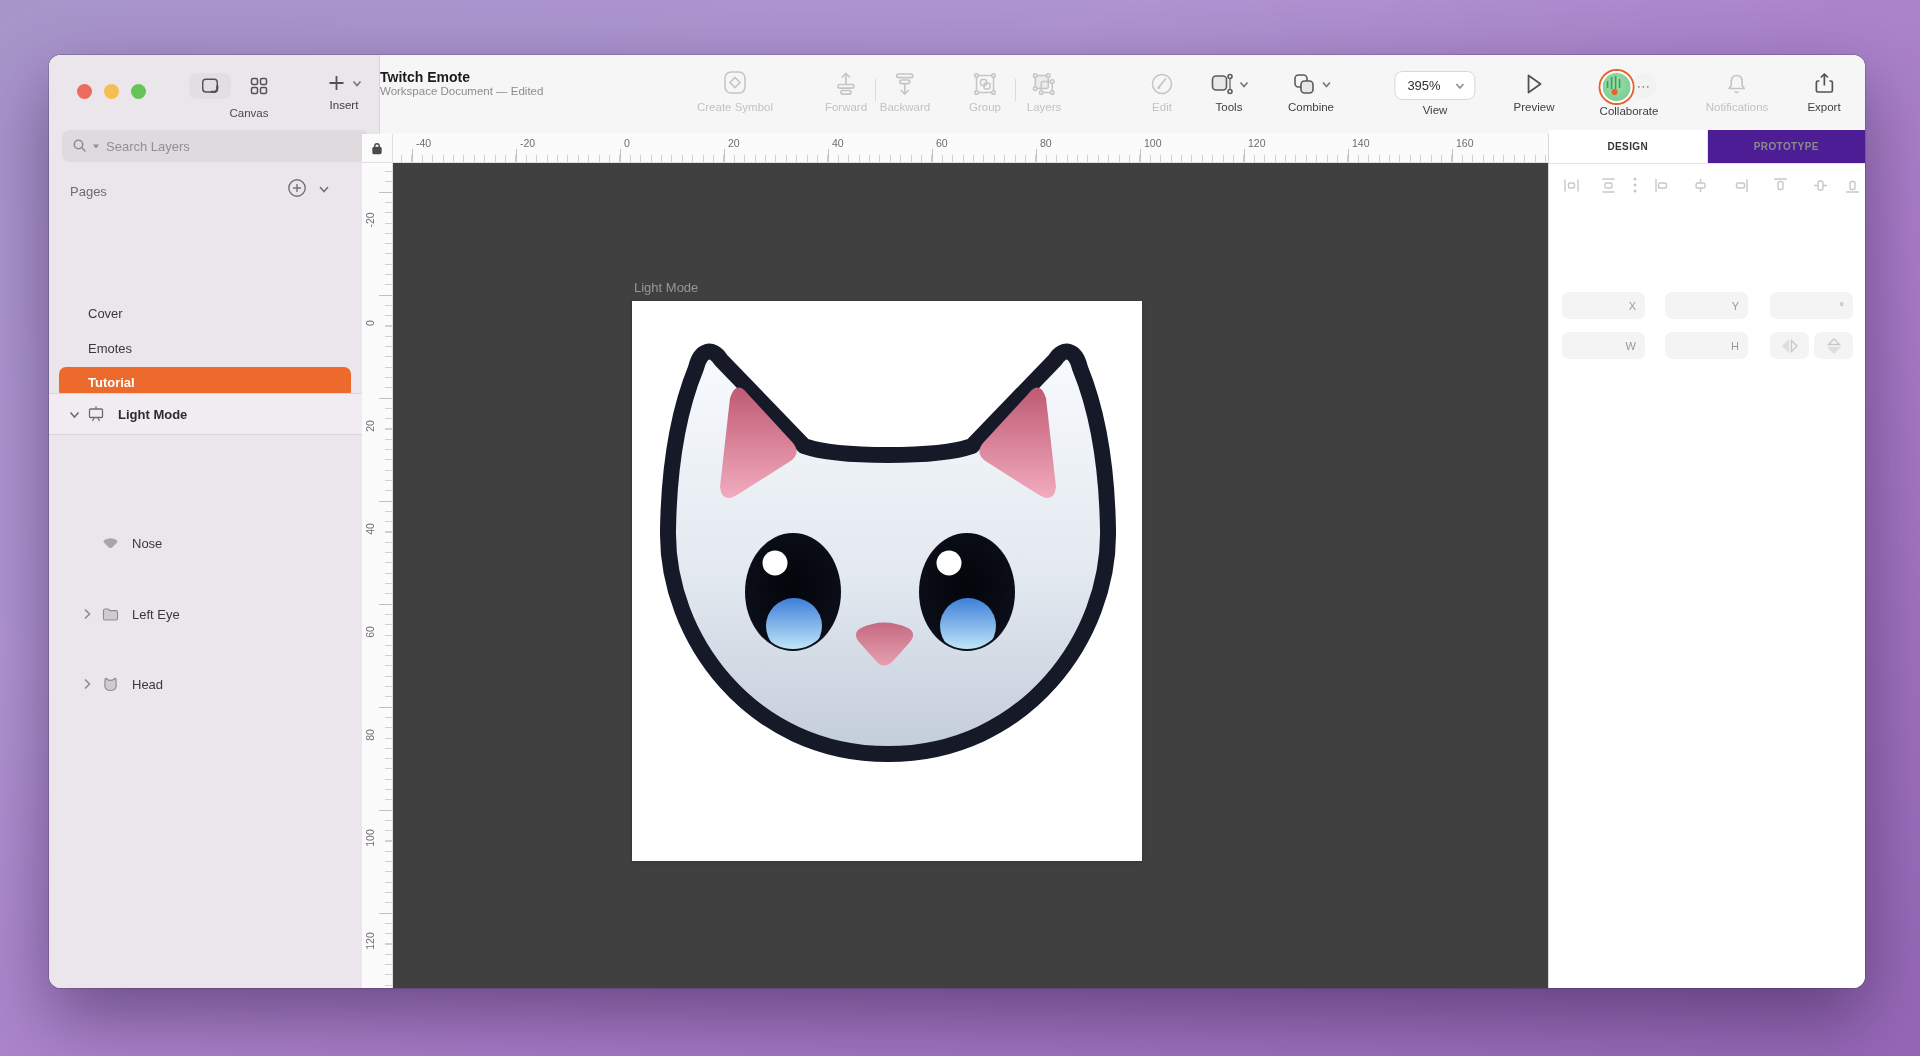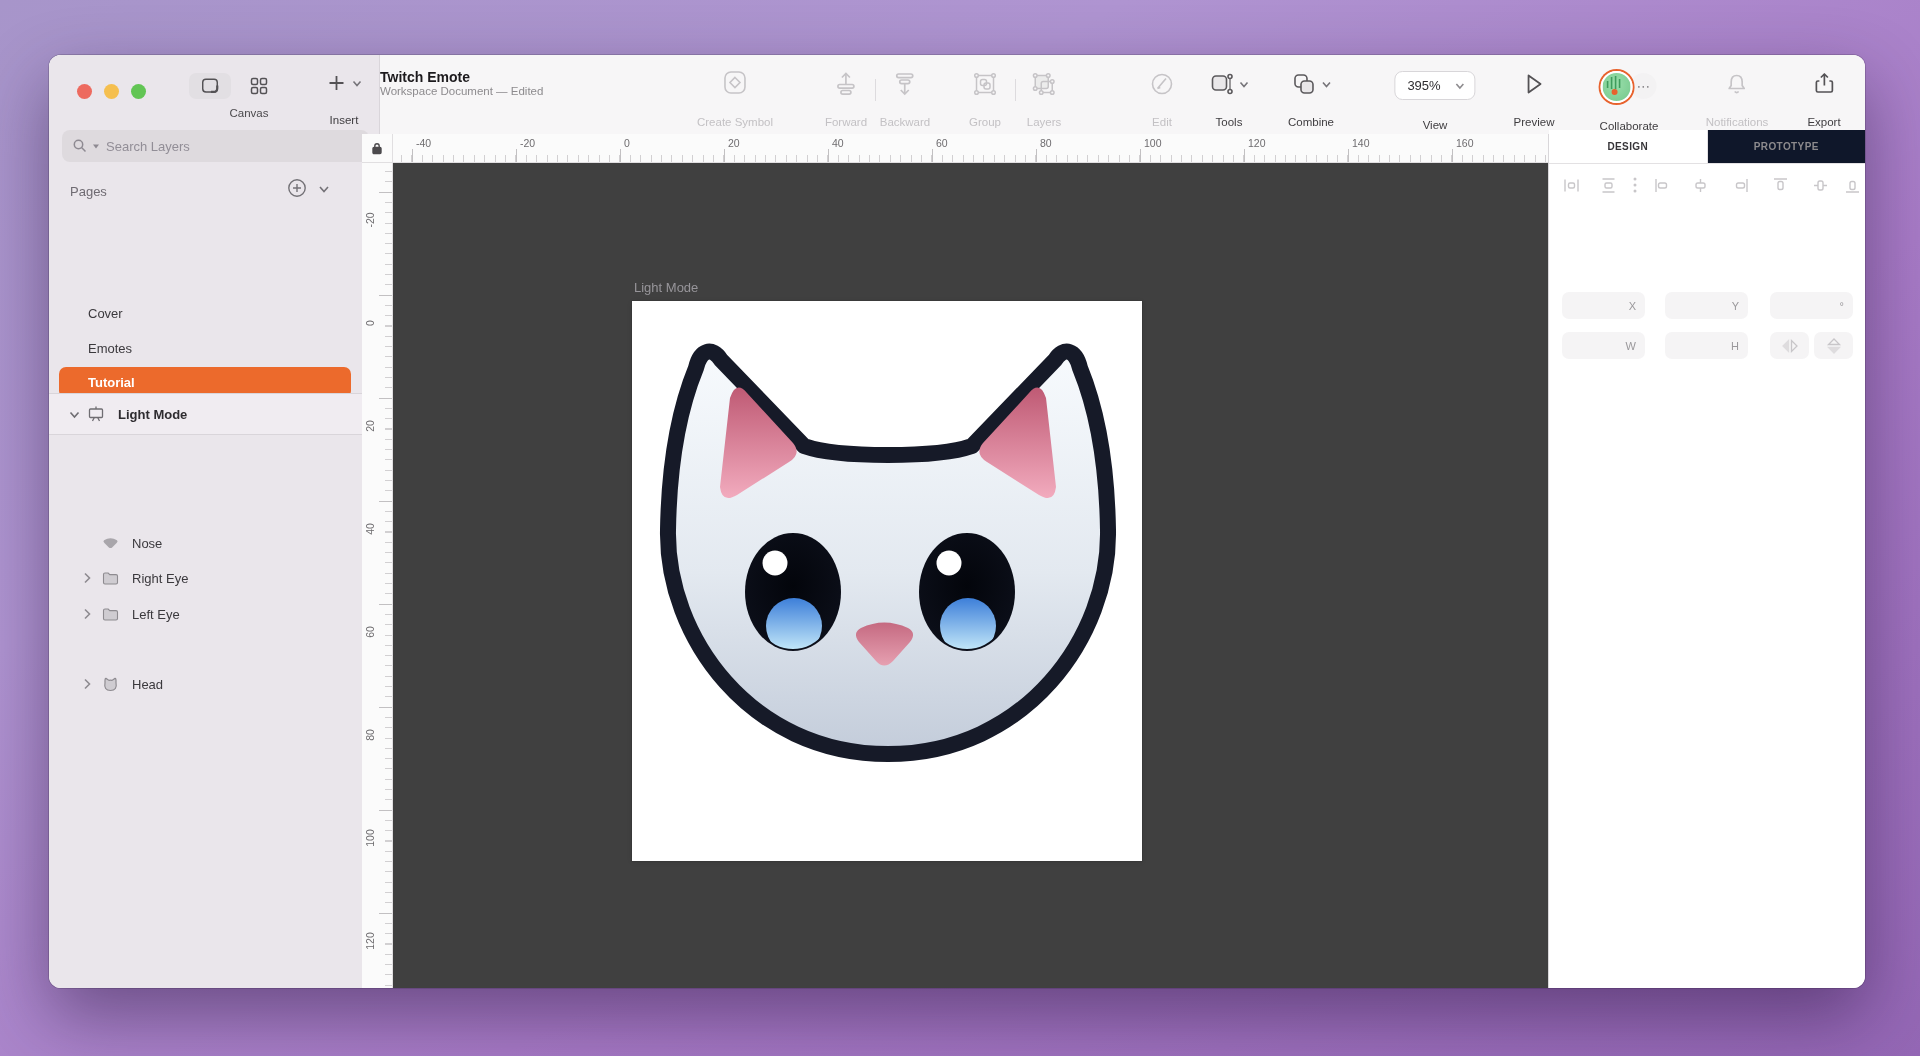--- a/index.html
+++ b/index.html
@@ -6,21 +6,21 @@
     font-family:"Liberation Sans","DejaVu Sans",sans-serif;}
   .desktop{position:absolute;inset:0;
     background:linear-gradient(150deg,#a795ca 0%,#af94d1 30%,#a87bc7 62%,#9467b5 100%);}
   .abs{position:absolute;}
   .window{position:absolute;left:49px;top:55px;width:1816px;height:933px;background:#fff;
     border-radius:12px;overflow:hidden;box-shadow:0 28px 70px rgba(30,10,50,.45),0 0 0 1px rgba(0,0,0,.15);}
   
   .toolbar{position:absolute;left:0;top:0;right:0;height:79px;background:#f7f6f7;border-bottom:1px solid #dcdadc;}
   .toolbar-left{position:absolute;left:0;top:0;width:313px;height:79px;background:#eae6eb;border-right:1px solid #d9d5da;padding-left:17px;}
   .light{position:absolute;top:29px;width:15px;height:15px;border-radius:50%;}
-  .tbtn{position:absolute;top:16px;transform:translateX(-50%);display:flex;flex-direction:column;align-items:center;gap:19px;cursor:default;}
+  .tbtn{position:absolute;top:16px;transform:translateX(-50%);display:flex;flex-direction:column;align-items:center;gap:4px;cursor:default;}
   .tbtn .row{display:flex;align-items:center;gap:4px;}
   .tlabel{font-size:11.5px;white-space:nowrap;}
   .dis{color:#c3c1c4;}
   .lab-en{color:#3f3d40;}
   .tsep{position:absolute;top:24px;width:1px;height:22px;background:#dddbde;}
   .zoom-pill{display:flex;align-items:center;gap:14px;border:1px solid #d8d6d9;background:#fff;border-radius:8px;
     height:27px;padding:0 9px 0 12px;font-size:13px;color:#2f2d30;}
   .avatar-wrap{position:relative;width:56px;height:30px;}
   .ellipsis-chip{position:absolute;right:0;top:2px;width:26px;height:26px;border-radius:50%;background:#f3f2f3;
     color:#8e8c8f;font-size:14px;display:flex;align-items:center;justify-content:center;letter-spacing:1px;}
@@ -63,21 +63,21 @@
     transform:rotate(-90deg);}
   .artboard-label{position:absolute;left:272px;top:146px;font-size:13px;color:#97959a;}
   .artboard{position:absolute;left:270px;top:167px;width:510px;height:560px;background:#fff;
     box-shadow:0 0 0 1px rgba(0,0,0,.05),0 1px 5px rgba(0,0,0,.12);}
   
   .inspector{position:absolute;right:0;top:79px;width:316px;bottom:0;background:#fff;border-left:1px solid #d9d7da;}
   .tabs{position:absolute;left:0;right:0;top:-4px;height:33px;border-bottom:1px solid #e3e1e3;display:flex;}
   .tab{flex:1;display:flex;align-items:center;justify-content:center;font-size:10px;font-weight:bold;
     letter-spacing:.4px;}
   .tab.active{background:#fff;color:#363438;}
-  .tab.inactive{background:#0f172a;color:#8c8a8d;border-left:1px solid #e3e1e3;}
+  .tab.inactive{background:#4c1d95;color:#8c8a8d;border-left:1px solid #e3e1e3;}
   .ali{position:absolute;top:40px;transform:translateX(-50%);width:22px;height:22px;color:#c8c6c9;
     display:flex;align-items:center;justify-content:center;}
   .field{position:absolute;height:27px;background:#f5f4f5;border-radius:7px;display:flex;align-items:center;
     justify-content:flex-end;padding-right:9px;box-sizing:border-box;font-size:11px;color:#9a989b;}
   .flipbtn{position:absolute;height:27px;background:#f5f4f5;border-radius:7px;display:flex;align-items:center;
     justify-content:center;color:#c8c6c9;}
   svg{display:block;}
 </style>
 </head>
 <body>
@@ -311,29 +311,20 @@
             <path d="M9 1.5 V4 M5.5 16 l1.8-3.5 M12.5 16 l-1.8-3.5"></path>
       </svg>
       <span class="abs" style="left:69px;font-size:13px;font-weight:bold;color:#2e2c30">Light Mode</span>
     </div>
 
     <div class="layer-row" style="top:393px">
       <svg class="licon" viewBox="0 0 19 19">
         <path d="M3 6.2 Q9.5 2.2 16 6.2 Q17.3 7.2 15.6 9 L11.4 13.2 Q9.5 15 7.6 13.2 L3.4 9 Q1.7 7.2 3 6.2 Z" fill="#a9a6ab"></path>
       </svg>
       <span class="lname">Nose</span>
-    </div>
-    <div class="layer-row" style="top:428px">
-      <svg class="lchev" viewBox="0 0 14 14" fill="none" stroke="currentColor" stroke-width="1.6">
-            <path d="M5 2.5 l4.5 4.5 L5 11.5"></path>
-          </svg>
-      <svg class="licon" viewBox="0 0 19 19" fill="#cfccd1" stroke="#8e8b90" stroke-width="1.1">
-        <path d="M2.5 5.5 q0-1.5 1.5-1.5 h3.2 l1.6 1.6 h6.2 q1.5 0 1.5 1.5 v6.4 q0 1.5-1.5 1.5 H4 q-1.5 0-1.5-1.5 Z"></path>
-      </svg>
-      <span class="lname">Right Eye</span>
     </div>
     <div class="layer-row" style="top:464px">
       <svg class="lchev" viewBox="0 0 14 14" fill="none" stroke="currentColor" stroke-width="1.6">
             <path d="M5 2.5 l4.5 4.5 L5 11.5"></path>
           </svg>
       <svg class="licon" viewBox="0 0 19 19" fill="#cfccd1" stroke="#8e8b90" stroke-width="1.1">
         <path d="M2.5 5.5 q0-1.5 1.5-1.5 h3.2 l1.6 1.6 h6.2 q1.5 0 1.5 1.5 v6.4 q0 1.5-1.5 1.5 H4 q-1.5 0-1.5-1.5 Z"></path>
       </svg>
       <span class="lname">Left Eye</span>
     </div>

